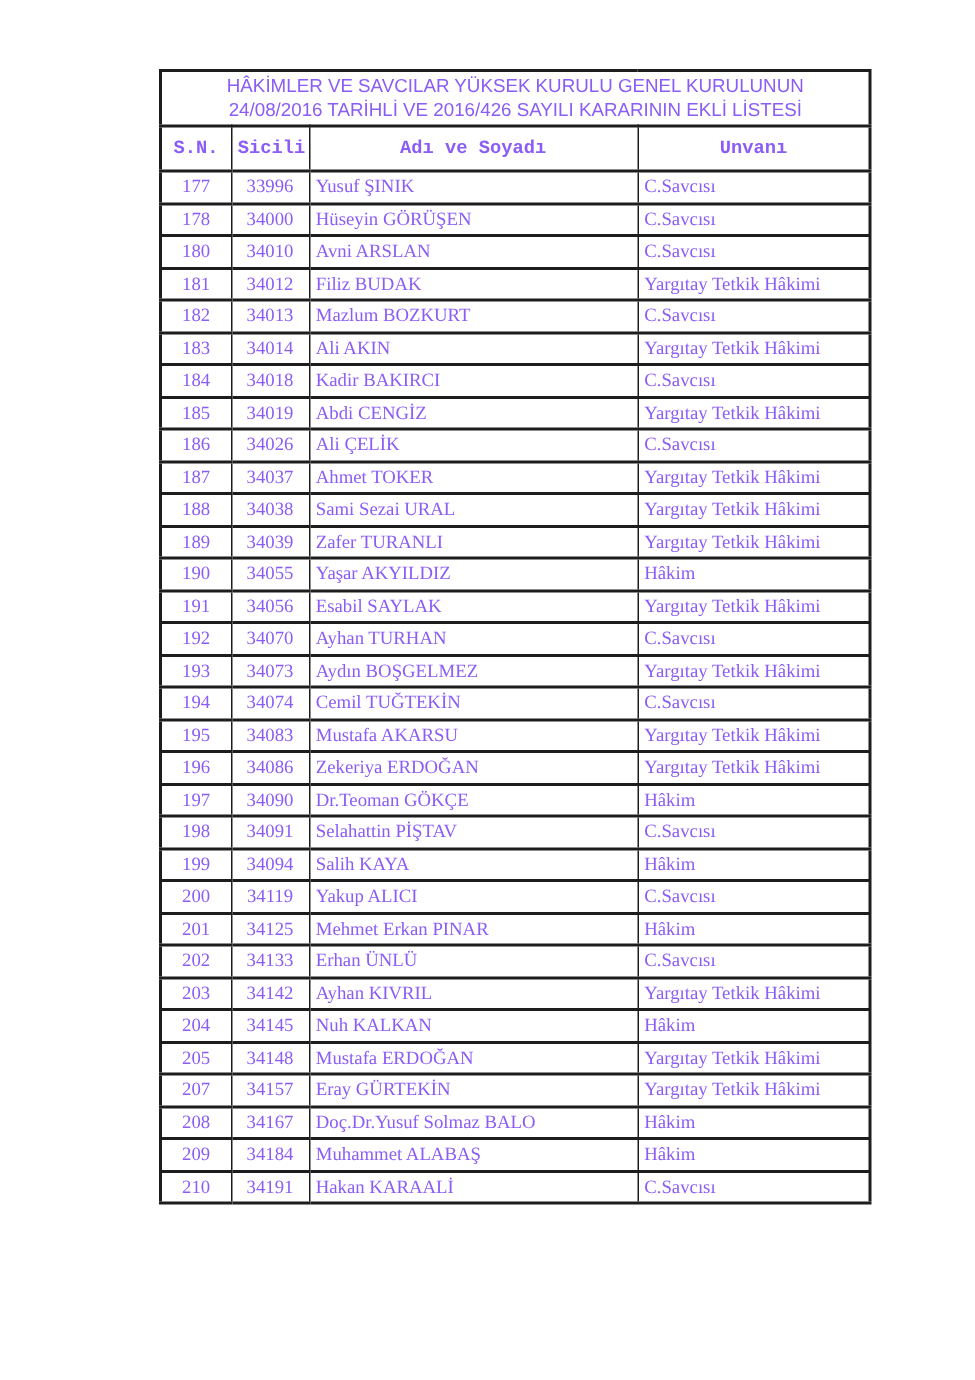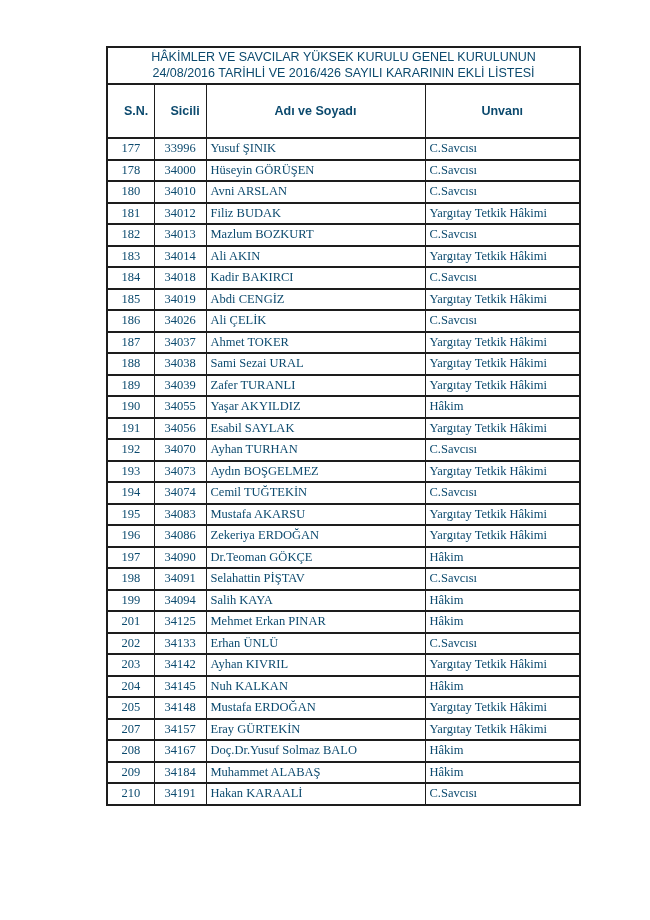--- a/index.html
+++ b/index.html
@@ -14,21 +14,21 @@
     background: #ffffff;
     overflow: hidden;
   }
   table.list-table {
     position: absolute;
     left: 106px;
     top: 46px;
     width: 473px;
     border-collapse: collapse;
     table-layout: fixed;
-    color: #0c4a6e;
+    color: #8b5cf6;
     border-radius: 10px;
   }
   table.list-table,
   table.list-table th,
   table.list-table td {
     border: 1px solid #1d1d1d;
   }
   table.list-table {
     border-width: 2px;
   }
@@ -43,27 +43,27 @@
     font-family: "Liberation Sans", sans-serif;
     font-size: 12.5px;
     line-height: 15.5px;
     font-weight: 400;
     text-align: center;
     vertical-align: middle;
     height: 33px;
     padding: 1px 0;
   }
   tr.col-header-row th {
-    font-family: Liberation Sans, sans-serif;
+    font-family: Liberation Mono, monospace;
     font-weight: bold;
     font-size: 12.5px;
     height: 20px;
     text-align: center;
     vertical-align: middle;
-    padding: 16px;
+    padding: 4px;
   }
   tbody td {
     font-family: "Liberation Serif", serif;
     font-size: 12.5px;
     height: 19.5px;
     vertical-align: middle;
     padding: 0;
   }
   tbody td.c0, tbody td.c1 { text-align: center; }
   tbody td.c2, tbody td.c3 { text-align: left; padding-left: 4px; }
@@ -232,20 +232,26 @@
           <td class="c2">Selahattin PİŞTAV</td>
           <td class="c3">C.Savcısı</td>
         </tr>
         <tr>
           <td class="c0">199</td>
           <td class="c1">34094</td>
           <td class="c2">Salih KAYA</td>
           <td class="c3">Hâkim</td>
         </tr>
         <tr>
+          <td class="c0">200</td>
+          <td class="c1">34119</td>
+          <td class="c2">Yakup ALICI</td>
+          <td class="c3">C.Savcısı</td>
+        </tr>
+        <tr>
           <td class="c0">201</td>
           <td class="c1">34125</td>
           <td class="c2">Mehmet Erkan PINAR</td>
           <td class="c3">Hâkim</td>
         </tr>
         <tr>
           <td class="c0">202</td>
           <td class="c1">34133</td>
           <td class="c2">Erhan ÜNLÜ</td>
           <td class="c3">C.Savcısı</td>

